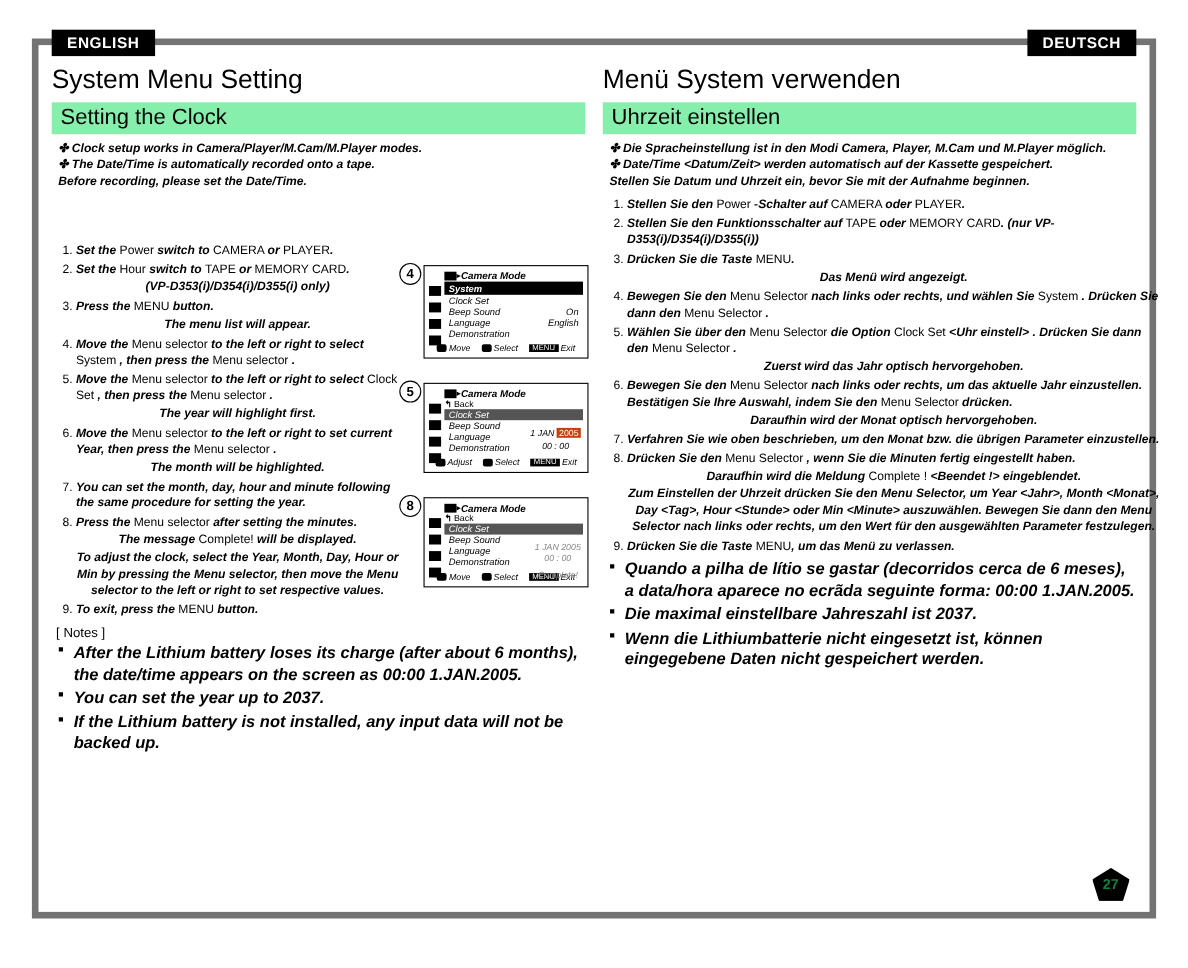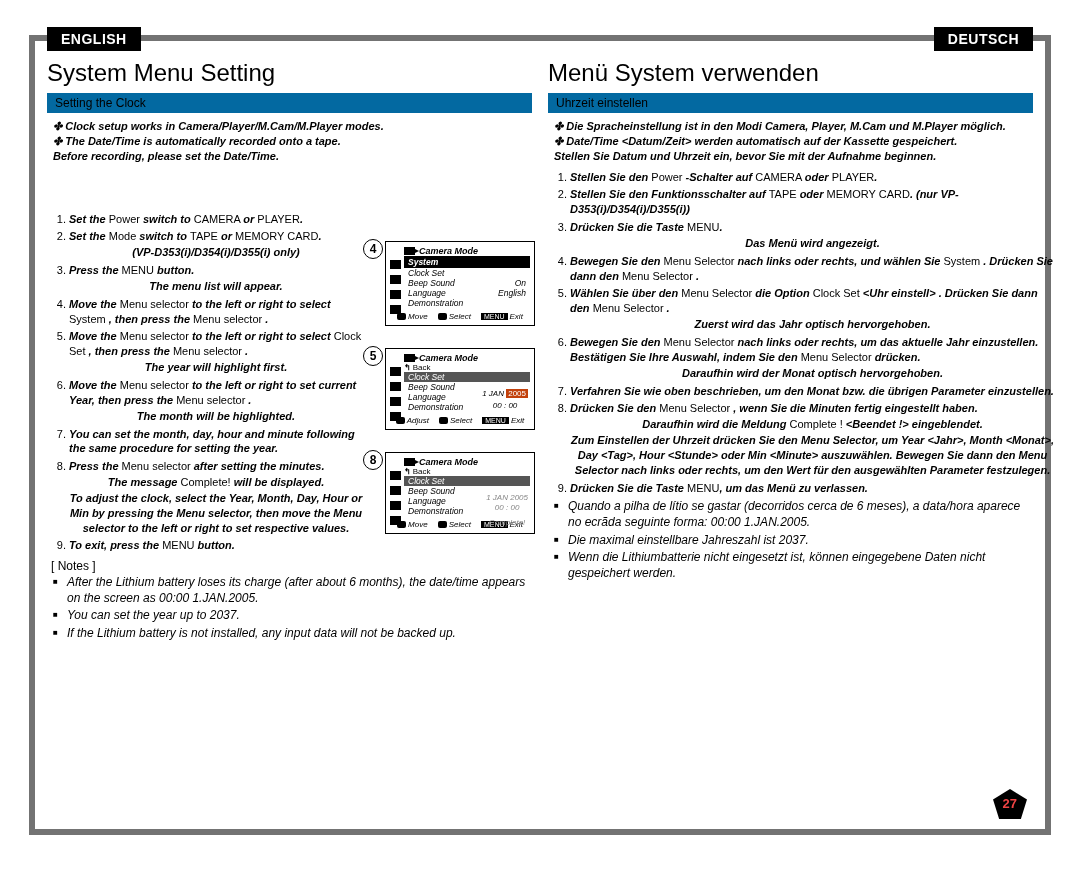--- a/index.html
+++ b/index.html
@@ -53,22 +53,22 @@
     position: relative;
   }
   .col.left { padding-right: 8px; }
   .col.right { padding-left: 8px; }
   h1.title {
     font-size: 24px;
     font-weight: normal;
     margin: 4px 0 6px;
   }
   .subhead {
-    background: #0369a1;
-    font-size: 12px;
+    background: #86efac;
+    font-size: 20px;
     padding: 3px 8px;
     margin-bottom: 6px;
   }
   .intro {
     font-size: 11px;
     font-style: italic;
     font-weight: bold;
     line-height: 1.35;
     padding-left: 6px;
     margin-bottom: 6px;
@@ -88,23 +88,23 @@
     font-weight: bold;
     font-size: 11px;
     margin-top: 1px;
     text-align: center;
   }
   .notes-head {
     font-size: 12px;
     margin: 6px 0 2px 4px;
   }
   ul.notes {
-    font-size: 12px;
+    font-size: 15px;
     font-style: italic;
-    font-weight: normal;
+    font-weight: bold;
     line-height: 1.3;
     padding-left: 20px;
     margin: 0;
   }
   ul.notes li { margin-bottom: 2px; list-style: none; position: relative; }
   ul.notes li::before {
     content: "■";
     position: absolute;
     left: -14px;
     font-style: normal;
@@ -190,21 +190,21 @@
   .date-box .time { color:#000; margin-top:2px; }
   .date-box2 {
     position:absolute; right:6px; top:40px;
     font-size:8px; font-style:italic; text-align:center;
     line-height:1.2;
   }
   .date-box2 .d { color:#888; }
   .date-box2 .c { color:#888; }
   .pgnum {
     position:absolute; right:16px; bottom:10px;
-    color:#ef4444; font-weight:bold; font-size:13px;
+    color:#15803d; font-weight:bold; font-size:13px;
     z-index:3;
   }
   .pgbadge {
     position:absolute; right:6px; bottom:2px;
     width:34px; height:30px; background:#000;
     clip-path: polygon(50% 0, 100% 35%, 82% 100%, 18% 100%, 0 35%);
     z-index:2;
   }
   .left .textwrap { width: 316px; margin-top: 48px; }
   .right ol.steps { width: 100%; }
@@ -224,21 +224,21 @@
       <div class="col left">
         <h1 class="title">System Menu Setting</h1>
         <div class="subhead">Setting the Clock</div>
         <div class="intro">
           <div>✤ <span>Clock setup works in Camera/Player/M.Cam/M.Player modes.</span></div>
           <div>✤ <span>The Date/Time is automatically recorded onto a tape.</span><br><span>Before recording, please set the Date/Time.</span></div>
         </div>
         <div class="textwrap">
           <ol class="steps">
             <li><span class="bi">Set the </span><span class="n">Power </span><span class="bi">switch to </span><span class="n">CAMERA </span><span class="bi">or </span><span class="n">PLAYER</span><span class="bi">.</span></li>
-            <li><span class="bi">Set the </span><span class="n">Mode </span><span class="bi">switch to </span><span class="n">TAPE </span><span class="bi">or </span><span class="n">MEMORY CARD</span><span class="bi">.</span><span class="sub">(VP-D353(i)/D354(i)/D355(i) only)</span></li>
+            <li><span class="bi">Set the </span><span class="n">Hour </span><span class="bi">switch to </span><span class="n">TAPE </span><span class="bi">or </span><span class="n">MEMORY CARD</span><span class="bi">.</span><span class="sub">(VP-D353(i)/D354(i)/D355(i) only)</span></li>
             <li><span class="bi">Press the </span><span class="n">MENU </span><span class="bi">button.</span><span class="sub">The menu list will appear.</span></li>
             <li><span class="bi">Move the </span><span class="n">Menu selector </span><span class="bi">to the left or right to select</span> <span class="n">System </span><span class="bi">, then press the </span><span class="n">Menu selector </span><span class="bi">.</span></li>
             <li><span class="bi">Move the </span><span class="n">Menu selector </span><span class="bi">to the left or right to select</span> <span class="n">Clock Set </span><span class="bi">, then press the </span><span class="n">Menu selector </span><span class="bi">.</span><span class="sub">The year will highlight first.</span></li>
             <li><span class="bi">Move the </span><span class="n">Menu selector </span><span class="bi">to the left or right to set current Year, then press the </span><span class="n">Menu selector </span><span class="bi">.</span><span class="sub">The month will be highlighted.</span></li>
             <li><span class="bi">You can set the month, day, hour and minute following the same procedure for setting the year.</span></li>
             <li><span class="bi">Press the </span><span class="n">Menu selector </span><span class="bi">after setting the minutes.</span><span class="sub"><span class="bi">The message </span><span class="n">Complete! </span><span class="bi">will be displayed.</span></span><span class="sub">To adjust the clock, select the Year, Month, Day, Hour or Min by pressing the Menu selector, then move the Menu selector to the left or right to set respective values.</span></li>
             <li><span class="bi">To exit, press the </span><span class="n">MENU </span><span class="bi">button.</span></li>
           </ol>
         </div>
         <div class="notes-head">[ Notes ]</div>

